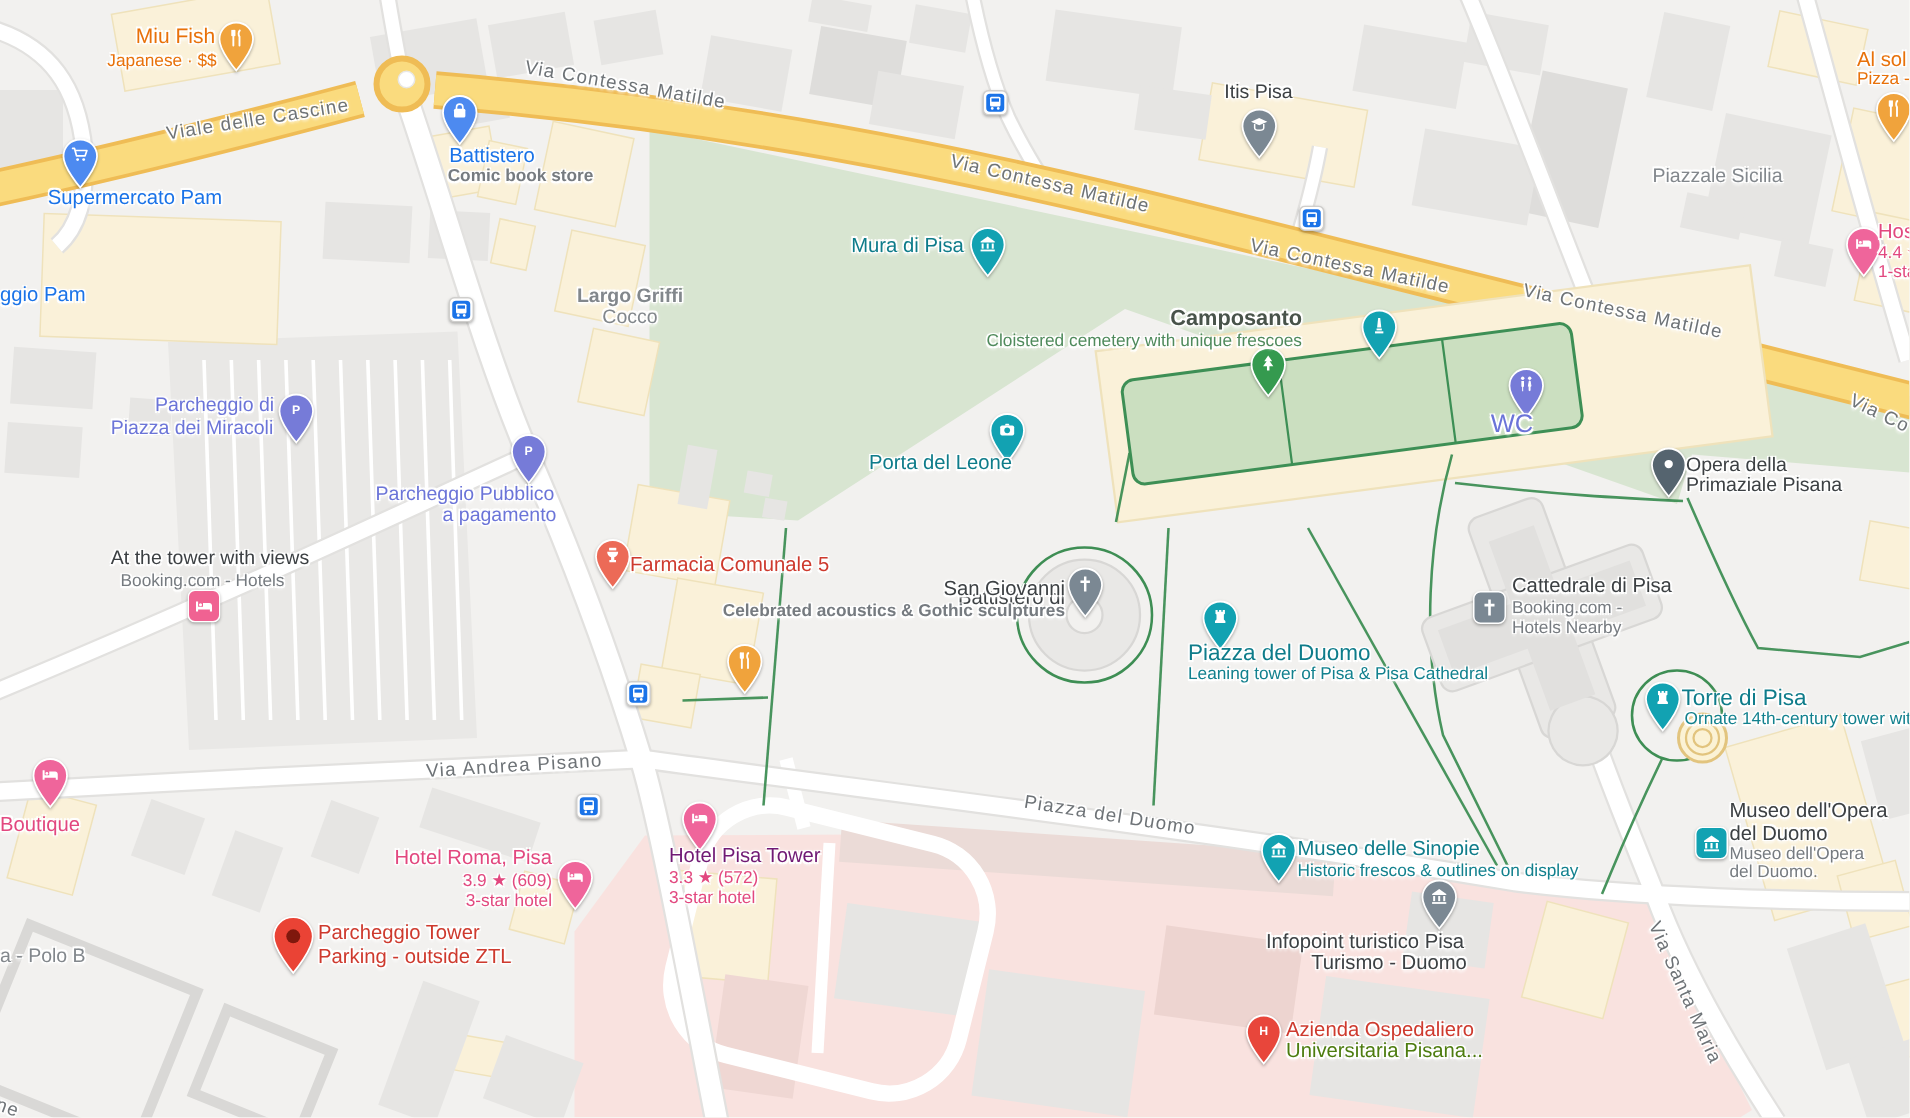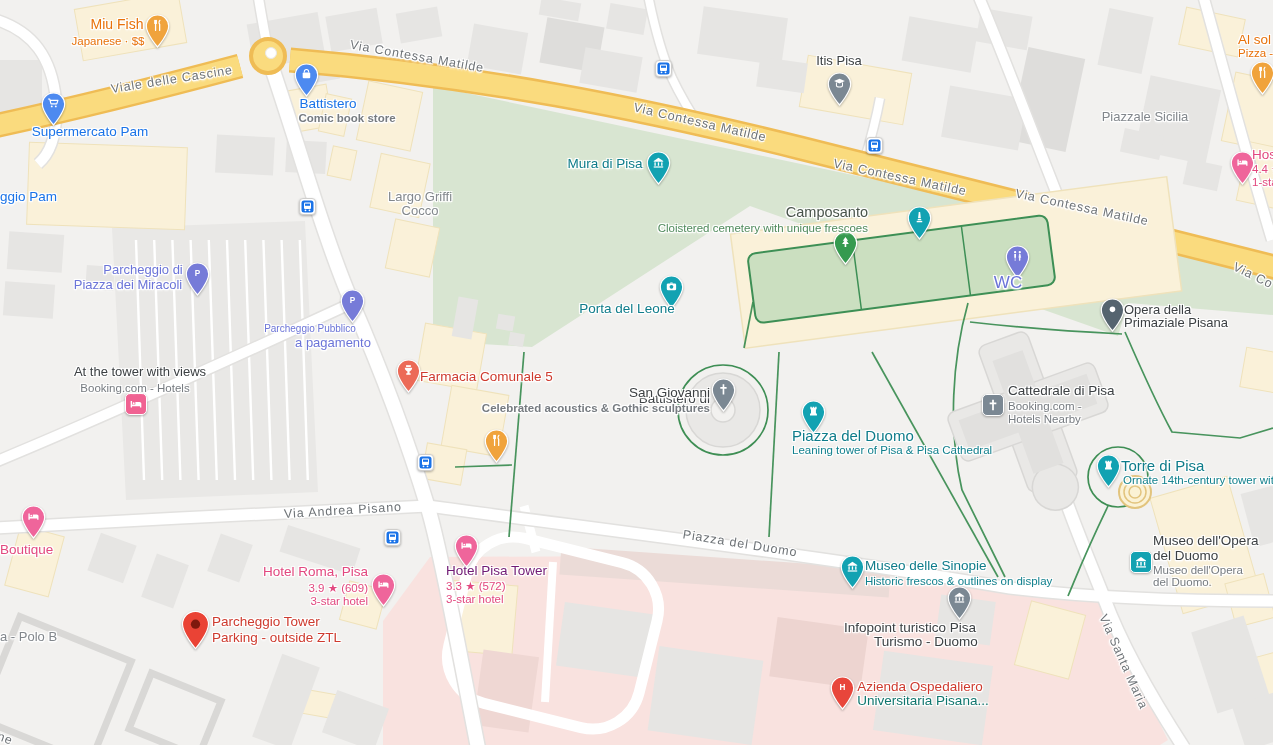--- a/index.html
+++ b/index.html
@@ -170,21 +170,21 @@
       <div class="lbl street" style="left: 172px; top: 80px; font-size: 12.5px; color: rgb(110, 115, 119); font-weight: 400; transform: translate(-50%, -50%) rotate(-9deg);">Viale delle Cascine</div>
       <div class="lbl street" style="left: 417px; top: 57px; font-size: 12.5px; color: rgb(110, 115, 119); font-weight: 400; transform: translate(-50%, -50%) rotate(10deg);">Via Contessa Matilde</div>
       <div class="lbl street" style="left: 700px; top: 123px; font-size: 12.5px; color: rgb(110, 115, 119); font-weight: 400; transform: translate(-50%, -50%) rotate(13deg);">Via Contessa Matilde</div>
       <div class="lbl street" style="left: 900px; top: 178px; font-size: 12.5px; color: rgb(110, 115, 119); font-weight: 400; transform: translate(-50%, -50%) rotate(12deg);">Via Contessa Matilde</div>
       <div class="lbl street" style="left: 1082px; top: 208px; font-size: 12.5px; color: rgb(110, 115, 119); font-weight: 400; transform: translate(-50%, -50%) rotate(12deg);">Via Contessa Matilde</div>
       <div class="lbl street" style="left: 1253px; top: 276px; font-size: 12.5px; color: rgb(110, 115, 119); font-weight: 400; transform: translate(-50%, -50%) rotate(26deg);">Via Co</div>
       <div class="lbl street" style="left: 343px; top: 511px; font-size: 12.5px; color: rgb(110, 115, 119); font-weight: 400; transform: translate(-50%, -50%) rotate(-3.5deg);">Via Andrea Pisano</div>
       <div class="lbl street" style="left: 740px; top: 544px; font-size: 12.5px; color: rgb(110, 115, 119); font-weight: 400; transform: translate(-50%, -50%) rotate(9deg);">Piazza del Duomo</div>
       <div class="lbl street" style="left: 1123px; top: 662px; font-size: 12.5px; color: rgb(110, 115, 119); font-weight: 400; transform: translate(-50%, -50%) rotate(66deg);">Via Santa Maria</div>
       <div class="lbl street" style="left: 5px; top: 739px; font-size: 12.5px; color: rgb(110, 115, 119); font-weight: 400; transform: translate(-50%, -50%) rotate(20deg);">ne</div>
-      <div class="lbl area" style="left: 420px; top: 197px; font-size: 13px; color: rgb(130, 135, 140); font-weight: 400; transform: translate(-50%, -50%) rotate(0deg);">Largo Griffi</div>
+      <div class="lbl area" style="left: 420px; top: 197px; font-size: 13px; color: rgb(130, 135, 140); font-weight: 700; transform: translate(-50%, -50%) rotate(0deg);">Largo Griffi</div>
       <div class="lbl area" style="left: 420px; top: 211px; font-size: 13px; color: rgb(130, 135, 140); font-weight: 400; transform: translate(-50%, -50%) rotate(0deg);">Cocco</div>
       <div class="lbl area" style="left: 1145px; top: 117px; font-size: 13px; color: rgb(130, 135, 140); font-weight: 400; transform: translate(-50%, -50%) rotate(0deg);">Piazzale Sicilia</div>
       <div class="lbl area" style="left: 0px; top: 637px; font-size: 13px; color: rgb(130, 135, 140); font-weight: 400; transform: translate(0px, -50%) rotate(0deg);">a - Polo B</div>
       <div class="pin" style="left: 654.5px; top: 59.5px;">
         <svg width="17" height="17" viewBox="0 0 17 17">
           <rect x="0.5" y="0.5" width="16" height="16" rx="3.5" fill="#fff" stroke="#CFCECC"></rect>
           <rect x="2.5" y="2.5" width="12" height="12" rx="2.5" fill="#1A73E8"></rect>
           <rect x="5" y="4.5" width="7" height="6.5" rx="1" fill="#fff"></rect>
           <rect x="6" y="5.6" width="5" height="2.2" fill="#1A73E8"></rect>
           <circle cx="6.5" cy="12.3" r="0.9" fill="#fff"></circle>
@@ -290,21 +290,21 @@
       </div>
       <div class="lbl " style="left: 605px; top: 164px; font-size: 13.5px; color: rgb(14, 124, 138); font-weight: 500; transform: translate(-50%, -50%) rotate(0deg);">Mura di Pisa</div>
       <div class="pin" style="left: 832.5px; top: 231px;">
         <svg width="25" height="34" viewBox="0 0 25 34">
           <path d="M12.5 1C6.2 1 1.3 5.9 1.3 12.1 1.3 20 12.5 33 12.5 33s11.2-13 11.2-20.9C23.7 5.9 18.8 1 12.5 1z" fill="#359A4F" stroke="#fff" stroke-width="1.2"></path>
           <g transform="translate(4.9,3.8) scale(0.63)">
             <path d="M12 3.6l4.2 6h-2.6l3.8 5.2h-4.1v4.6h-2.6v-4.6H6.6l3.8-5.2H7.8z" fill="#fff"></path>
           </g>
         </svg>
       </div>
-      <div class="lbl " style="left: 868px; top: 213px; font-size: 14.5px; color: rgb(72, 83, 74); font-weight: 400; transform: translate(-100%, -50%) rotate(0deg);">Camposanto</div>
+      <div class="lbl " style="left: 868px; top: 213px; font-size: 14.5px; color: rgb(72, 83, 74); font-weight: 700; transform: translate(-100%, -50%) rotate(0deg);">Camposanto</div>
       <div class="lbl " style="left: 868px; top: 228px; font-size: 11.5px; color: rgb(79, 138, 92); font-weight: 400; transform: translate(-100%, -50%) rotate(0deg);">Cloistered cemetery with unique frescoes</div>
       <div class="pin" style="left: 906.5px; top: 206px;">
         <svg width="25" height="34" viewBox="0 0 25 34">
           <path d="M12.5 1C6.2 1 1.3 5.9 1.3 12.1 1.3 20 12.5 33 12.5 33s11.2-13 11.2-20.9C23.7 5.9 18.8 1 12.5 1z" fill="#12A2B2" stroke="#fff" stroke-width="1.2"></path>
           <g transform="translate(4.9,3.8) scale(0.63)">
             <path d="M10.9 3.4h2.2l1.1 10.2h-4.4z" fill="#fff"></path>
             <rect x="9.2" y="14.6" width="5.6" height="2" fill="#fff"></rect>
             <rect x="7.6" y="17.6" width="8.8" height="2.2" fill="#fff"></rect>
           </g>
         </svg>
@@ -353,21 +353,21 @@
       <div class="lbl " style="left: 143px; top: 270px; font-size: 13px; color: rgb(107, 116, 216); font-weight: 500; transform: translate(-50%, -50%) rotate(0deg);">Parcheggio di</div>
       <div class="lbl " style="left: 128px; top: 285px; font-size: 13px; color: rgb(107, 116, 216); font-weight: 500; transform: translate(-50%, -50%) rotate(0deg);">Piazza dei Miracoli</div>
       <div class="pin" style="left: 339.5px; top: 289px;">
         <svg width="25" height="34" viewBox="0 0 25 34">
           <path d="M12.5 1C6.2 1 1.3 5.9 1.3 12.1 1.3 20 12.5 33 12.5 33s11.2-13 11.2-20.9C23.7 5.9 18.8 1 12.5 1z" fill="#767BD8" stroke="#fff" stroke-width="1.2"></path>
           <g transform="translate(4.9,3.8) scale(0.63)">
             <text x="12" y="16.6" text-anchor="middle" font-size="13" font-weight="bold" fill="#fff" font-family="Liberation Sans,sans-serif">P</text>
           </g>
         </svg>
       </div>
-      <div class="lbl " style="left: 310px; top: 329px; font-size: 10px; color: rgb(107, 116, 216); font-weight: 500; transform: translate(-50%, -50%) rotate(0deg);">Parcheggio Pubblico</div>
+      <div class="lbl " style="left: 310px; top: 329px; font-size: 13px; color: rgb(107, 116, 216); font-weight: 500; transform: translate(-50%, -50%) rotate(0deg);">Parcheggio Pubblico</div>
       <div class="lbl " style="left: 333px; top: 343px; font-size: 13px; color: rgb(107, 116, 216); font-weight: 500; transform: translate(-50%, -50%) rotate(0deg); text-align: right;">a pagamento</div>
       <div class="pin" style="left: 125px; top: 393px;">
         <svg width="22" height="22" viewBox="0 0 22 22">
           <rect x="0.5" y="0.5" width="21" height="21" rx="4.5" fill="#F06292" stroke="#fff"></rect>
           <g transform="translate(3,3) scale(0.667)">
             <path d="M4 7.4v10h2.1v-2h11.8v2H20v-5.8c0-1.5-1.2-2.7-2.7-2.7H11v3.8H6.1V7.4z" fill="#fff"></path>
             <circle cx="8.5" cy="10.8" r="1.5" fill="#fff"></circle>
           </g>
         </svg>
       </div>
@@ -481,21 +481,21 @@
       <div class="lbl " style="left: 926px; top: 642px; font-size: 13.5px; color: rgb(60, 64, 67); font-weight: 500; transform: translate(-50%, -50%) rotate(0deg);">Turismo - Duomo</div>
       <div class="pin" style="left: 829.5px; top: 676px;">
         <svg width="25" height="34" viewBox="0 0 25 34">
           <path d="M12.5 1C6.2 1 1.3 5.9 1.3 12.1 1.3 20 12.5 33 12.5 33s11.2-13 11.2-20.9C23.7 5.9 18.8 1 12.5 1z" fill="#E8463B" stroke="#fff" stroke-width="1.2"></path>
           <g transform="translate(4.9,3.8) scale(0.63)">
             <text x="12" y="16.6" text-anchor="middle" font-size="13" font-weight="bold" fill="#fff" font-family="Liberation Sans,sans-serif">H</text>
           </g>
         </svg>
       </div>
       <div class="lbl " style="left: 920px; top: 687px; font-size: 13.5px; color: rgb(206, 58, 46); font-weight: 500; transform: translate(-50%, -50%) rotate(0deg);">Azienda Ospedaliero</div>
-      <div class="lbl " style="left: 923px; top: 701px; font-size: 13.5px; color: #0f766e; font-weight: 500; transform: translate(-50%, -50%) rotate(0deg);">Universitaria Pisana...</div>
+      <div class="lbl " style="left: 923px; top: 701px; font-size: 13.5px; color: #4d7c0f; font-weight: 500; transform: translate(-50%, -50%) rotate(0deg);">Universitaria Pisana...</div>
       <div class="pin" style="left: 370.5px; top: 573px;">
         <svg width="25" height="34" viewBox="0 0 25 34">
           <path d="M12.5 1C6.2 1 1.3 5.9 1.3 12.1 1.3 20 12.5 33 12.5 33s11.2-13 11.2-20.9C23.7 5.9 18.8 1 12.5 1z" fill="#EF659B" stroke="#fff" stroke-width="1.2"></path>
           <g transform="translate(4.9,3.8) scale(0.63)">
             <path d="M4 7.4v10h2.1v-2h11.8v2H20v-5.8c0-1.5-1.2-2.7-2.7-2.7H11v3.8H6.1V7.4z" fill="#fff"></path>
             <circle cx="8.5" cy="10.8" r="1.5" fill="#fff"></circle>
           </g>
         </svg>
       </div>
       <div class="lbl " style="left: 368px; top: 572px; font-size: 13.5px; color: rgb(226, 72, 127); font-weight: 500; transform: translate(-100%, -50%) rotate(0deg);">Hotel Roma, Pisa</div>

